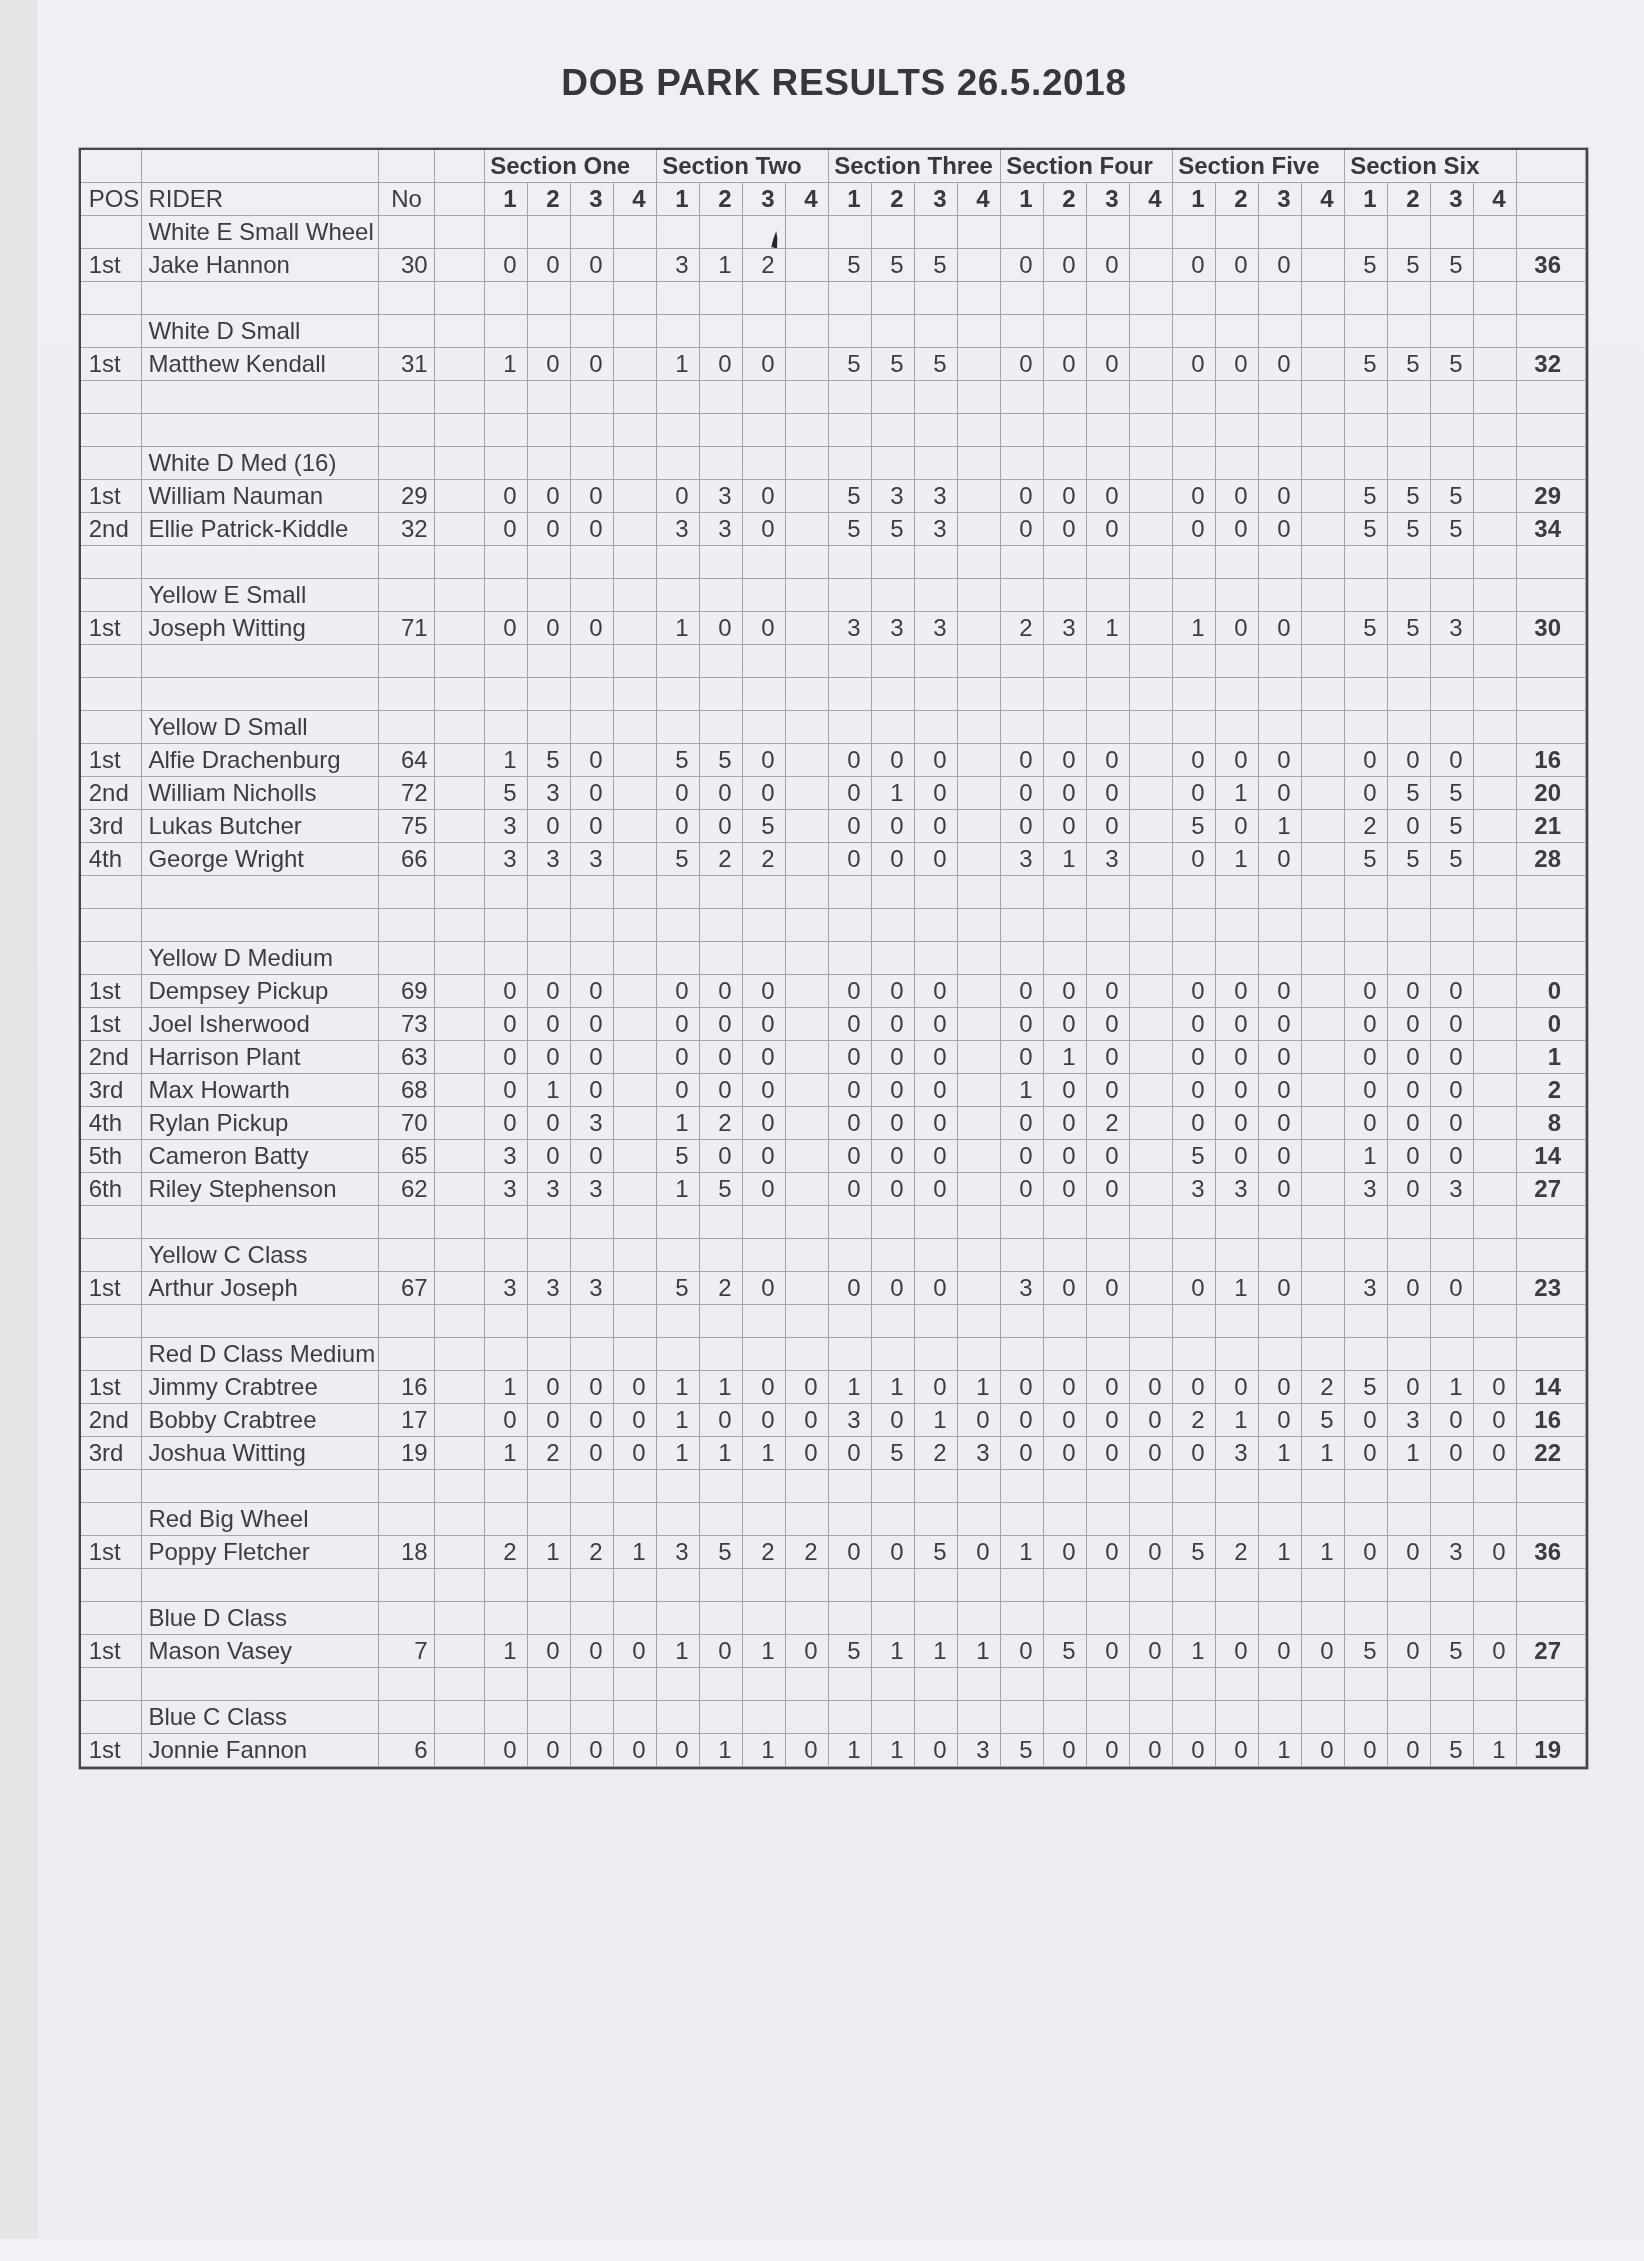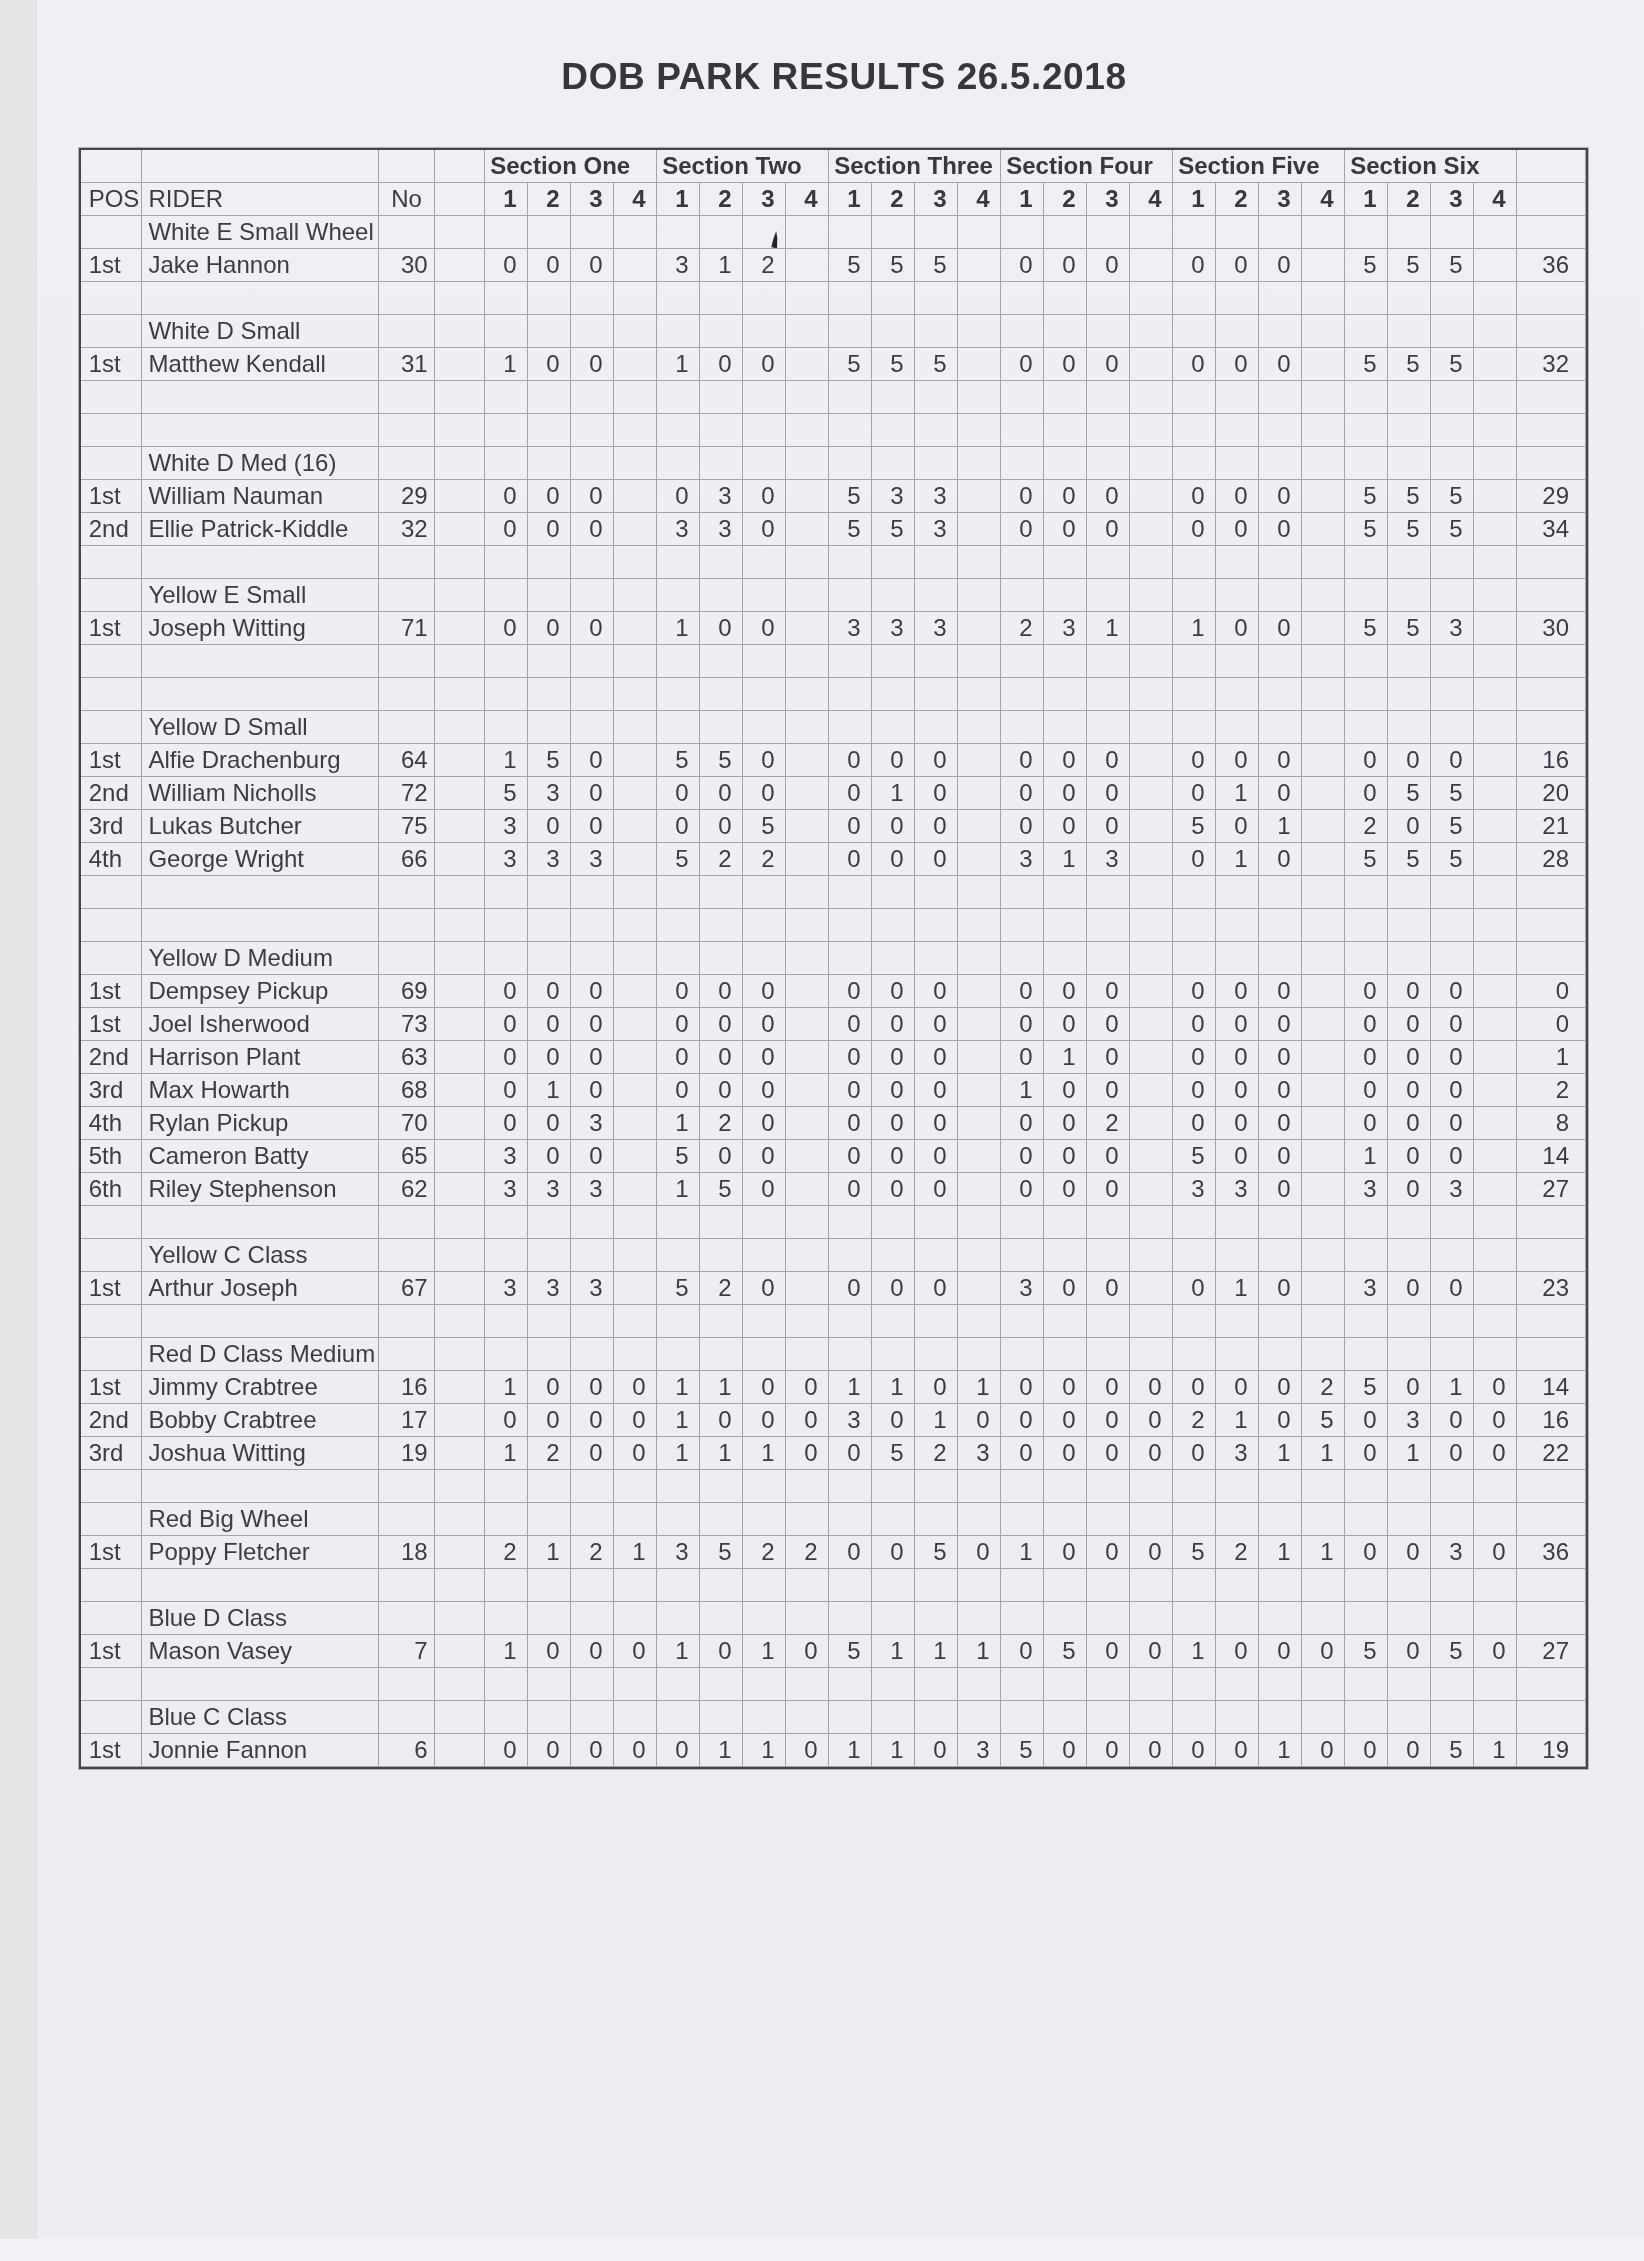--- a/index.html
+++ b/index.html
@@ -13,21 +13,21 @@
   #edge-strip{
     position:absolute;left:0;top:0;width:36px;height:2261px;
     background:#e6e6e9;
     border-right:0.6px solid #dfdfe3;
   }
   #bottom-strip{
     position:absolute;left:0;top:2239px;width:1645px;height:22px;
     background:#f1f2f5;
   }
   #title{
-    position:absolute;left:95px;top:56px;width:1498px;
+    position:absolute;left:95px;top:62px;width:1498px;
     text-align:center;
     font-size:37px;font-weight:700;color:#36363d;
     letter-spacing:0.6px;
     margin:0;
   }
   #grid{
     position:absolute;left:79px;top:148px;
     display:grid;
     grid-template-columns:61px 237px 56px 50px repeat(24,43px) 69px;
     grid-auto-rows:33px;
@@ -41,21 +41,21 @@
     display:flex;align-items:center;
     font-size:24px;color:#3c3c44;
     white-space:nowrap;
     line-height:1;
   }
   .pos{padding-left:7.7px;}
   .rider{padding-left:6.4px;}
   .no{justify-content:flex-end;padding-right:6.4px;}
   .spacer{}
   .score{justify-content:flex-end;padding-right:10.3px;}
-  .total{justify-content:flex-end;padding-right:16px;}
+  .total{justify-content:flex-end;padding-right:24px;font-weight:bold;}
   .b{font-weight:700;color:#38383f;}
   .sec{padding-left:5.2px;}
   .nohdr{justify-content:center;padding:0;}
   #artifact-mark{
     position:absolute;left:772px;top:231px;width:6.4px;height:17px;
     background:#26262c;
     clip-path:polygon(50% 0,78% 38%,100% 100%,0 100%,26% 38%);
     transform:rotate(7deg);
   }
 </style>

